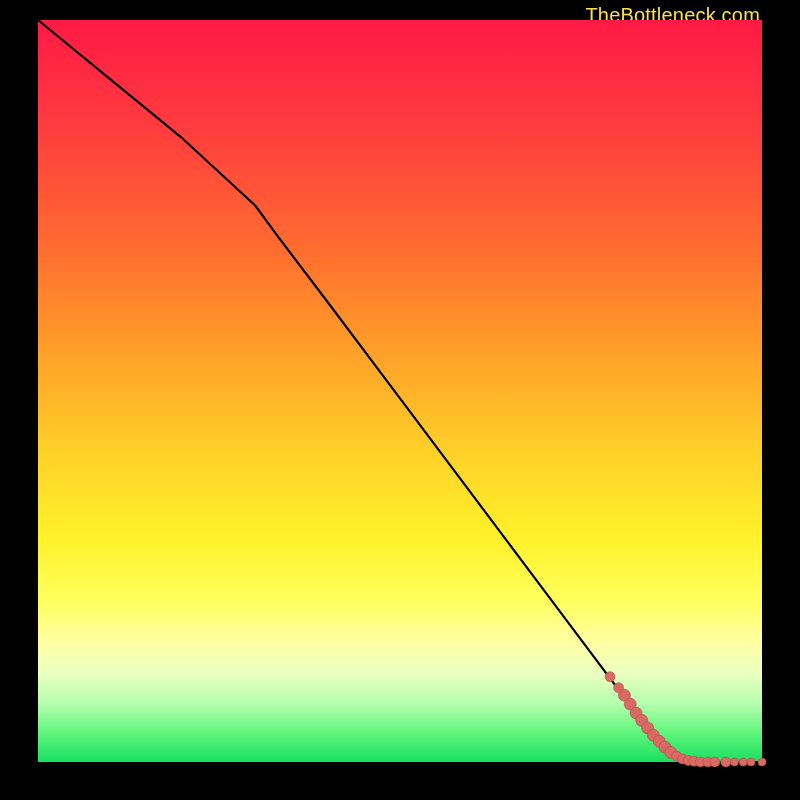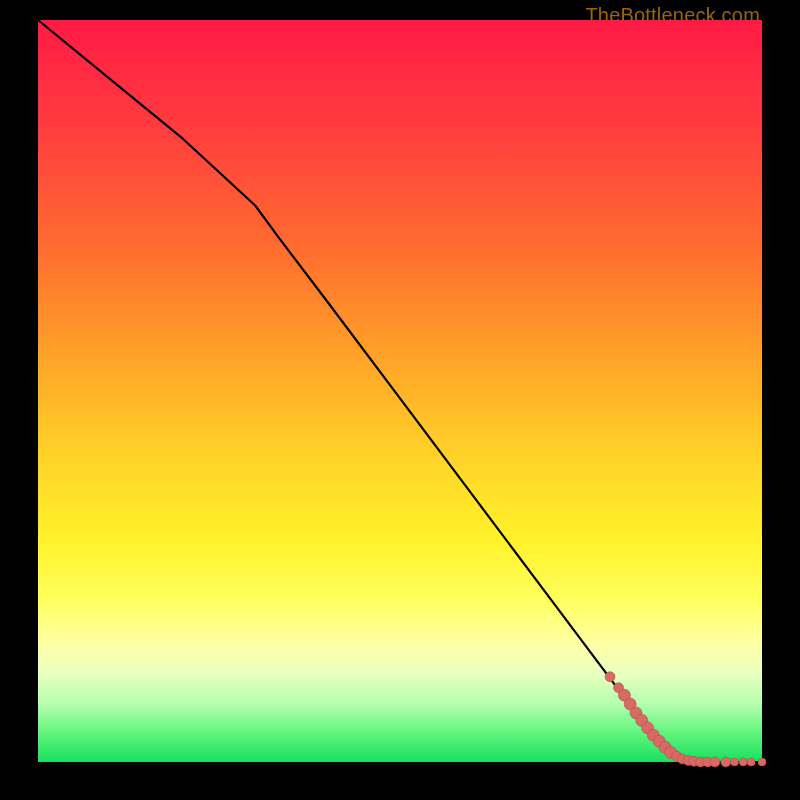--- a/index.html
+++ b/index.html
@@ -49,21 +49,21 @@
     position: absolute;
     inset: 0;
     width: 100%;
     height: 100%;
     overflow: visible;
   }
   .attribution {
     position: absolute;
     top: 4px;
     right: 40px;
-    color: #a16207;
+    color: #fde047;
     font-size: 20px;
     letter-spacing: 0.2px;
     user-select: none;
   }
 </style>
 </head>
 <body>
 
 <div class="stage">
   <div class="attribution">TheBottleneck.com</div>

